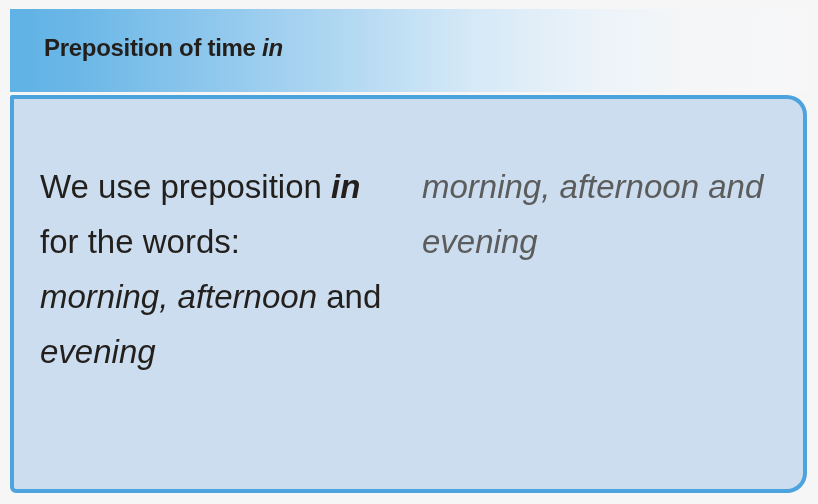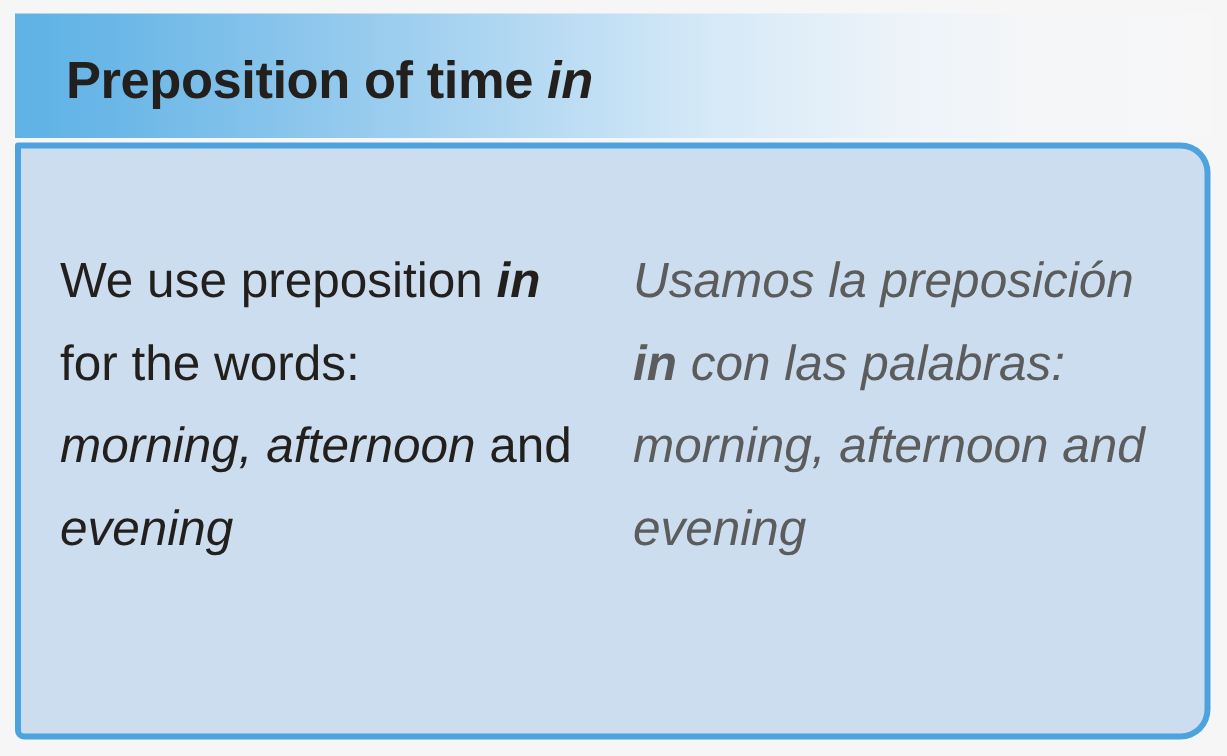--- a/index.html
+++ b/index.html
@@ -38,21 +38,21 @@
         #d5e9f7 58%,
         #eaf2f9 72%,
         #f4f6f8 84%,
         #f7f7f8 100%);
   }
 
   #header-title {
     position: absolute;
     left: 34px;
     top: 27px;
-    font-size: 35px;
+    font-size: 24px;
     font-weight: bold;
     color: #231f1c;
     letter-spacing: -0.3px;
     white-space: nowrap;
     line-height: 1;
   }
   #header-title .kw {
     font-style: italic;
     font-weight: bold;
   }
@@ -127,21 +127,20 @@
   <div id="body-panel" style="background: rgb(203, 221, 239); border-color: rgb(77, 163, 221);">
     <div id="columns">
 
       <div class="col" id="col-english" style="color: rgb(35, 31, 28);">
         <p class="para"><span>We use preposition </span><span class="kw-bold-italic">in</span><span> for the words:</span></p>
         <p class="para"><span class="kw-italic">morning,</span>
           <span class="kw-italic">afternoon</span><span> and </span><span class="kw-italic">evening</span></p>
       </div>
 
       <div class="col" id="col-spanish" style="color: rgb(92, 92, 92);">
-        <p class="para"><span>Usamos la preposición </span><span class="kw-bold-italic">in</span><span> con las palabras:</span></p>
         <p class="para"><span>morning,</span>
           <span>afternoon</span><span> and </span><span>evening</span></p>
       </div>
 
     </div>
   </div>
 
 </div>
 
 </body></html>

